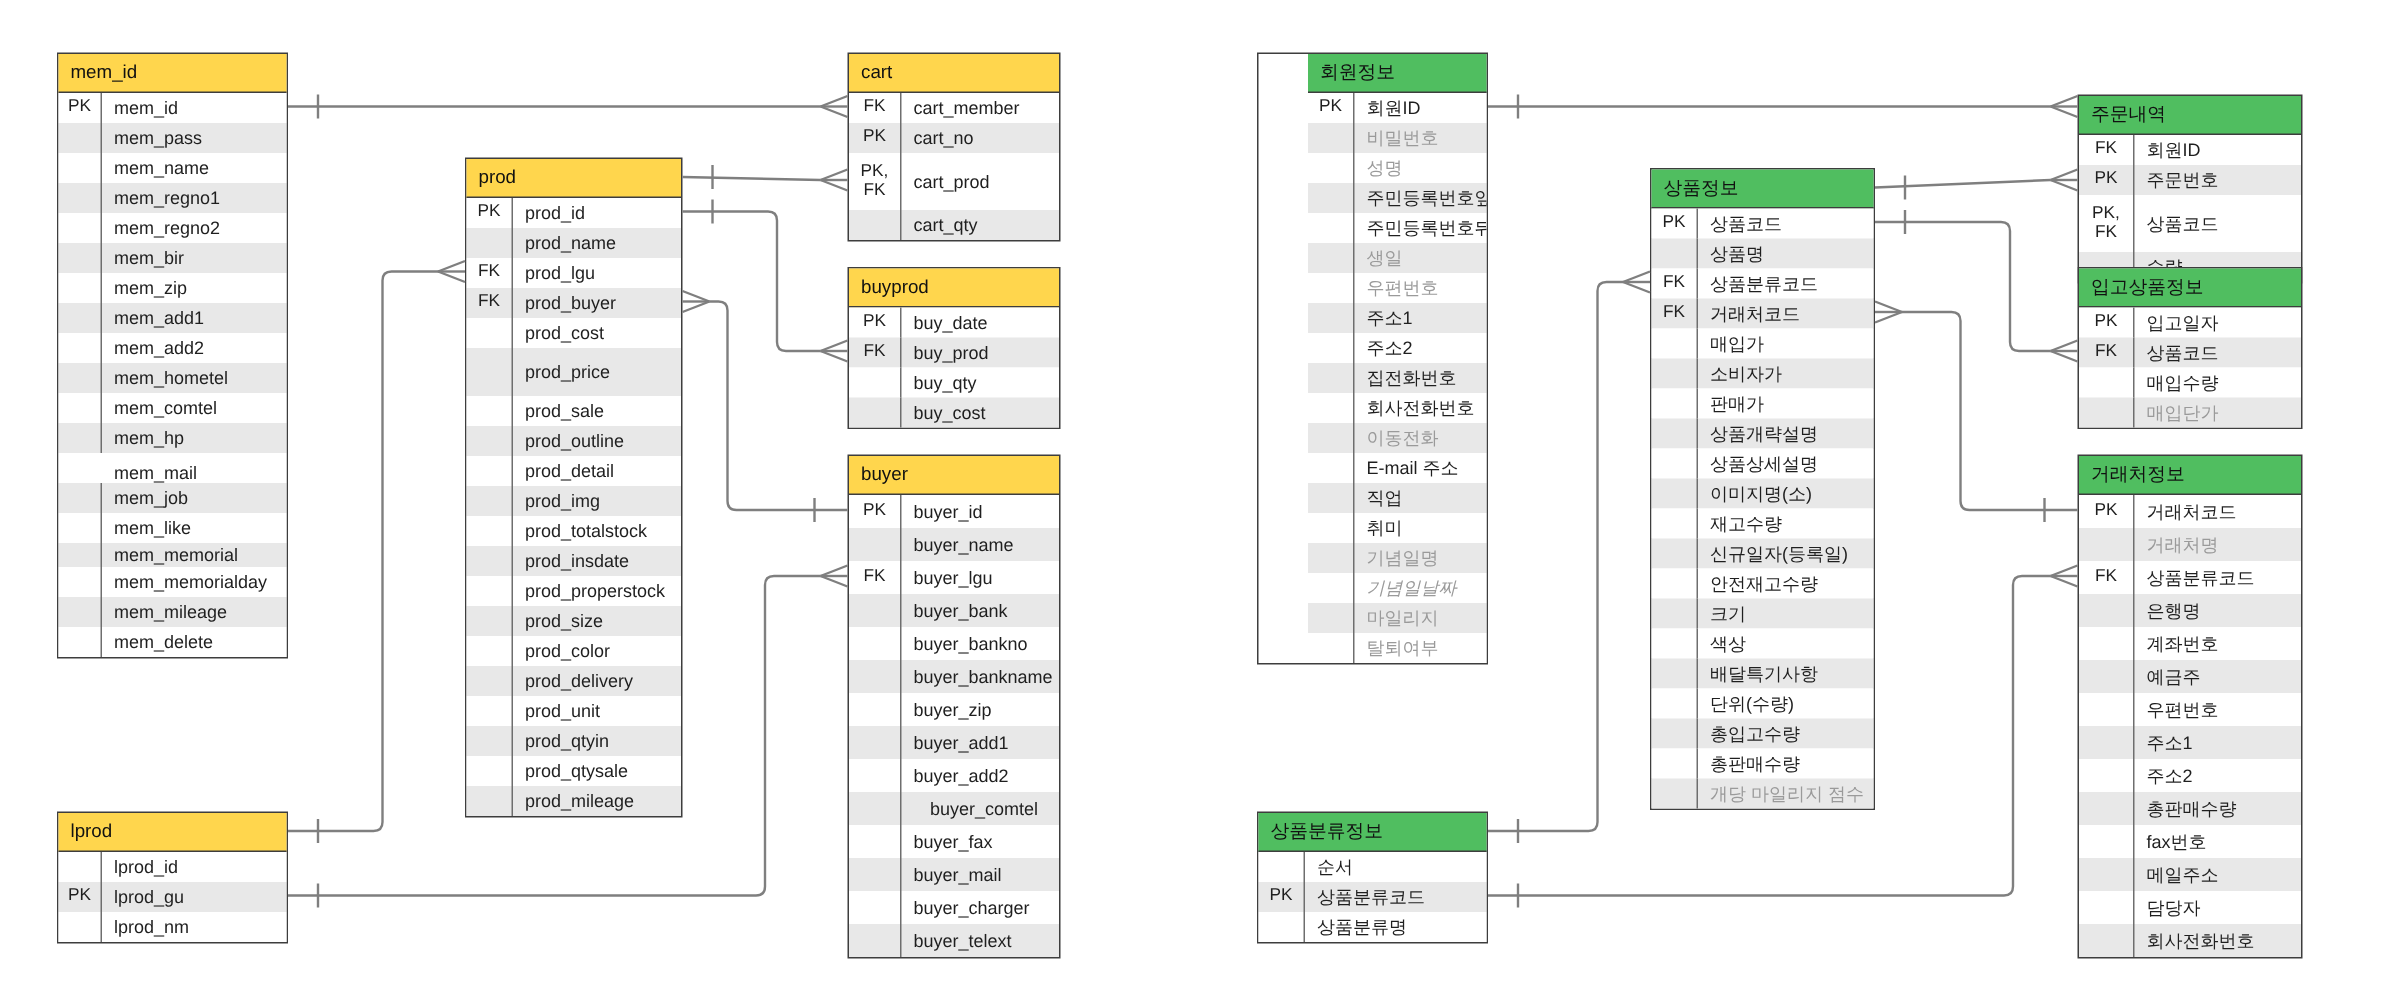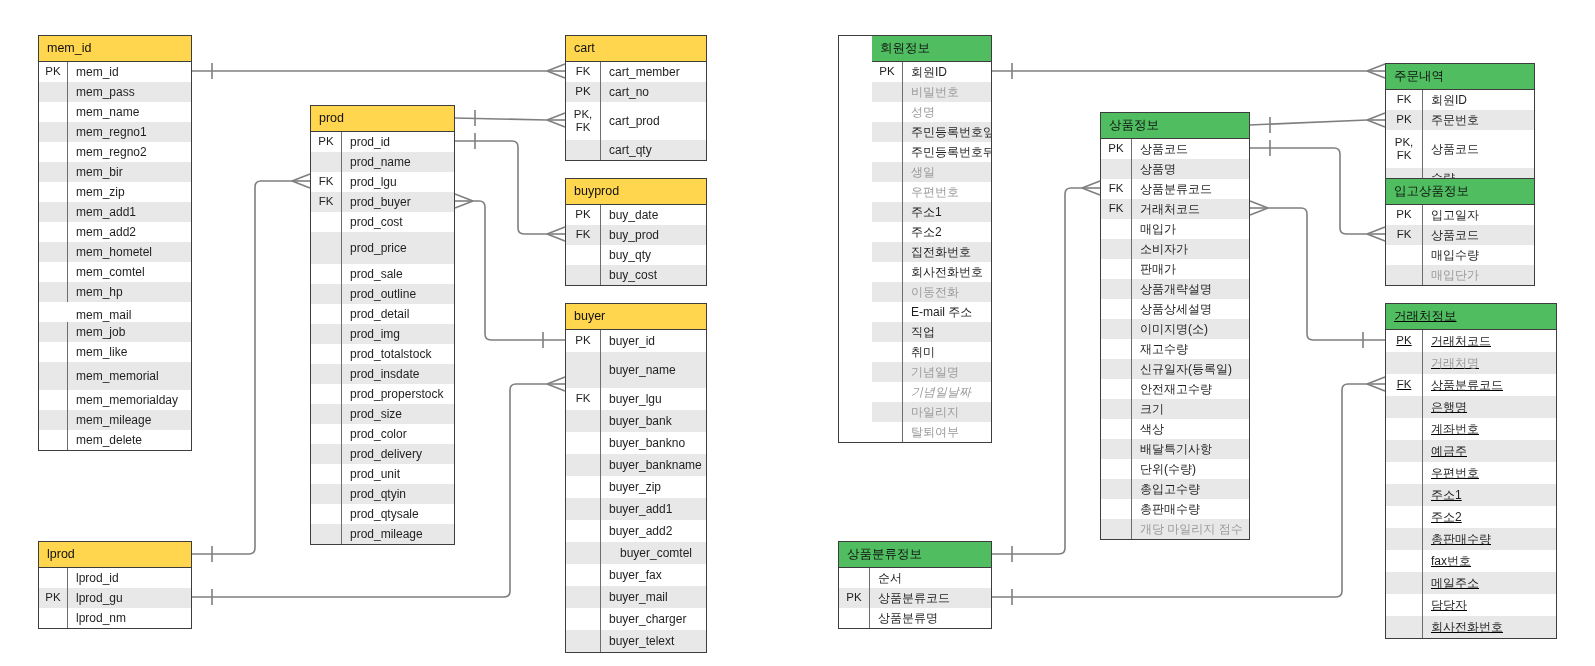--- a/index.html
+++ b/index.html
@@ -211,21 +211,21 @@
         <div class="name-cell">mem_mail</div>
       </div>
       <div class="entity-row alt" style="height: 20px;">
         <div class="key-cell" style="width: 28px;"></div>
         <div class="name-cell">mem_job</div>
       </div>
       <div class="entity-row" style="height: 20px;">
         <div class="key-cell" style="width: 28px;"></div>
         <div class="name-cell">mem_like</div>
       </div>
-      <div class="entity-row alt" style="height: 28px;">
+      <div class="entity-row alt" style="height: 16px;">
         <div class="key-cell" style="width: 28px;"></div>
         <div class="name-cell">mem_memorial</div>
       </div>
       <div class="entity-row" style="height: 20px;">
         <div class="key-cell" style="width: 28px;"></div>
         <div class="name-cell">mem_memorialday</div>
       </div>
       <div class="entity-row alt" style="height: 20px;">
         <div class="key-cell" style="width: 28px;"></div>
         <div class="name-cell">mem_mileage</div>
@@ -356,21 +356,21 @@
         <div class="key-cell" style="width: 34px;"></div>
         <div class="name-cell">buy_cost</div>
       </div>
     </div>
     <div class="entity yellow" style="left: 565px; top: 303px; width: 142px;">
       <div class="entity-header">buyer</div>
       <div class="entity-row" style="height: 22px;">
         <div class="key-cell" style="width: 34px;">PK</div>
         <div class="name-cell">buyer_id</div>
       </div>
-      <div class="entity-row alt" style="height: 36px; text-align: center;">
+      <div class="entity-row alt" style="height: 22px; text-align: center;">
         <div class="key-cell" style="width: 34px;"></div>
         <div class="name-cell">buyer_name</div>
       </div>
       <div class="entity-row" style="height: 22px;">
         <div class="key-cell" style="width: 34px;">FK</div>
         <div class="name-cell">buyer_lgu</div>
       </div>
       <div class="entity-row alt" style="height: 22px;">
         <div class="key-cell" style="width: 34px;"></div>
         <div class="name-cell">buyer_bank</div>
@@ -625,21 +625,21 @@
       </div>
       <div class="entity-row" style="height: 20px;">
         <div class="key-cell" style="width: 36px;"></div>
         <div class="name-cell">매입수량</div>
       </div>
       <div class="entity-row alt" style="height: 20px;">
         <div class="key-cell" style="width: 36px;"></div>
         <div class="name-cell muted">매입단가</div>
       </div>
     </div>
-    <div class="entity green" style="left: 1385px; top: 303px; width: 172px; text-decoration: underline;">
+    <div class="entity green" style="left: 1385px; top: 303px; width: 150px;">
       <div class="entity-header">거래처정보</div>
       <div class="entity-row" style="height: 22px;">
         <div class="key-cell" style="width: 36px;">PK</div>
         <div class="name-cell">거래처코드</div>
       </div>
       <div class="entity-row alt" style="height: 22px;">
         <div class="key-cell" style="width: 36px;"></div>
         <div class="name-cell muted">거래처명</div>
       </div>
       <div class="entity-row" style="height: 22px;">

